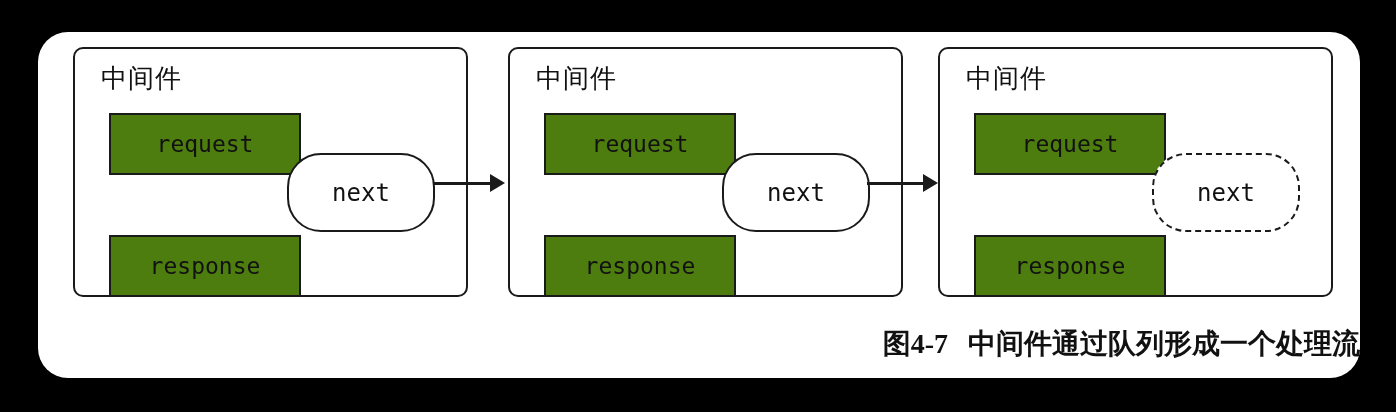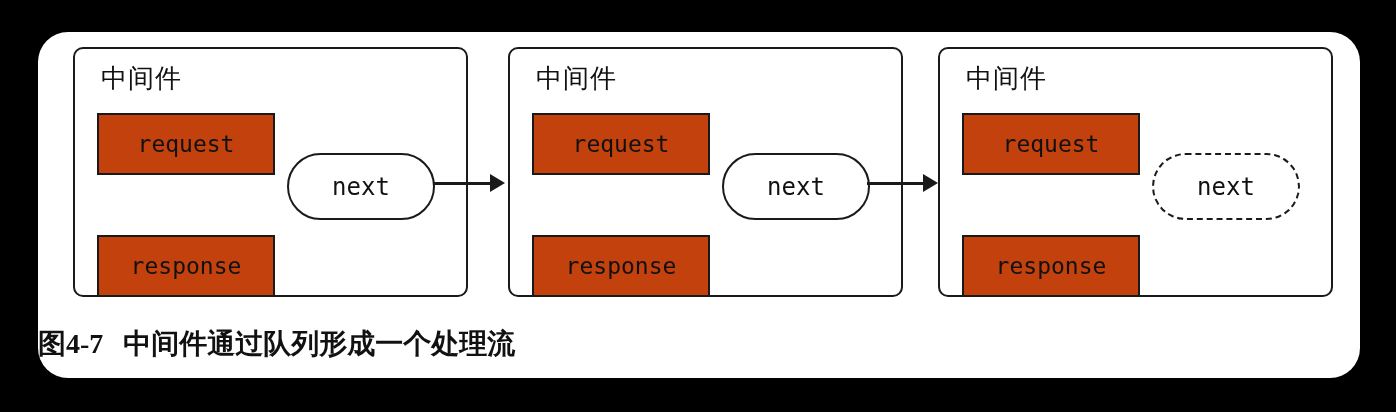--- a/index.html
+++ b/index.html
@@ -32,35 +32,35 @@
     position: absolute;
     left: 26px; top: 12px;
     font-size: 26px;
     font-weight: 500;
     letter-spacing: 1px;
     color: #111111;
     font-family: "Liberation Sans", sans-serif;
   }
   .inner-box {
     position: absolute;
-    left: 22px;
-    width: 178px; height: 62px;
+    left: 34px;
+    width: 192px; height: 62px;
     border: 2.5px solid #1a1a1a;
-    background: #c2410c;
+    background: #4d7c0f;
     display: flex; align-items: center; justify-content: center;
     font-family: "DejaVu Sans Mono", monospace;
     font-size: 23px;
     color: #111111;
   }
   .inner-box.request  { top: 64px; }
   .inner-box.response { top: 150px; margin-top: 36px; }
   .capsule {
     position: absolute;
     left: 212px; top: 104px;
-    width: 148px; height: 67px;
+    width: 148px; height: 79px;
     border: 2.5px solid #1a1a1a;
     border-radius: 34px;
     background: #ffffff;
     display: flex; align-items: center; justify-content: center;
     font-family: "DejaVu Sans Mono", monospace;
     font-size: 24px;
     color: #111111;
   }
   .capsule.dashed { border-style: dashed; }
   .flow-arrow {
@@ -82,21 +82,21 @@
     right: 0; top: 0;
     width: 0; height: 0;
     border-left: 15px solid #1a1a1a;
     border-top: 9px solid transparent;
     border-bottom: 9px solid transparent;
   }
   .caption {
     position: absolute;
     left: 0; right: 0;
     top: 295px;
-    text-align: left;
+    text-align: right;
     font-family: "Liberation Serif", "DejaVu Serif", serif;
     font-weight: bold;
     font-size: 28px;
     line-height: 34px;
     color: #111111;
   }
   .caption .caption-label { margin-right: 20px; }
 </style>
 </head>
 <body>

